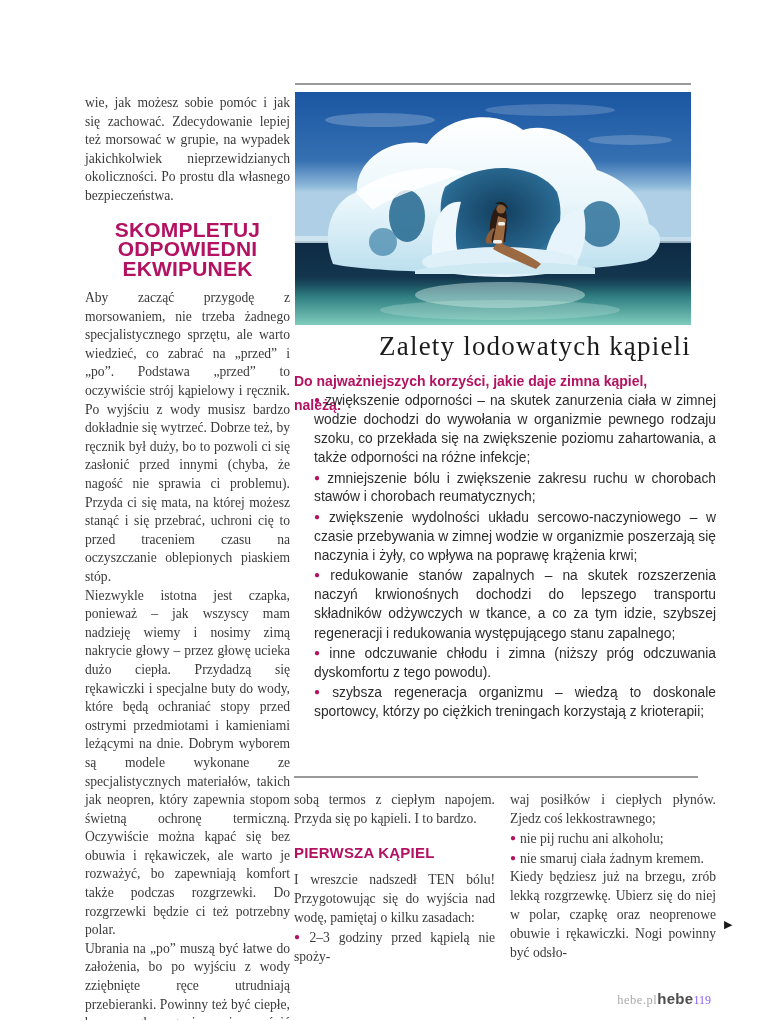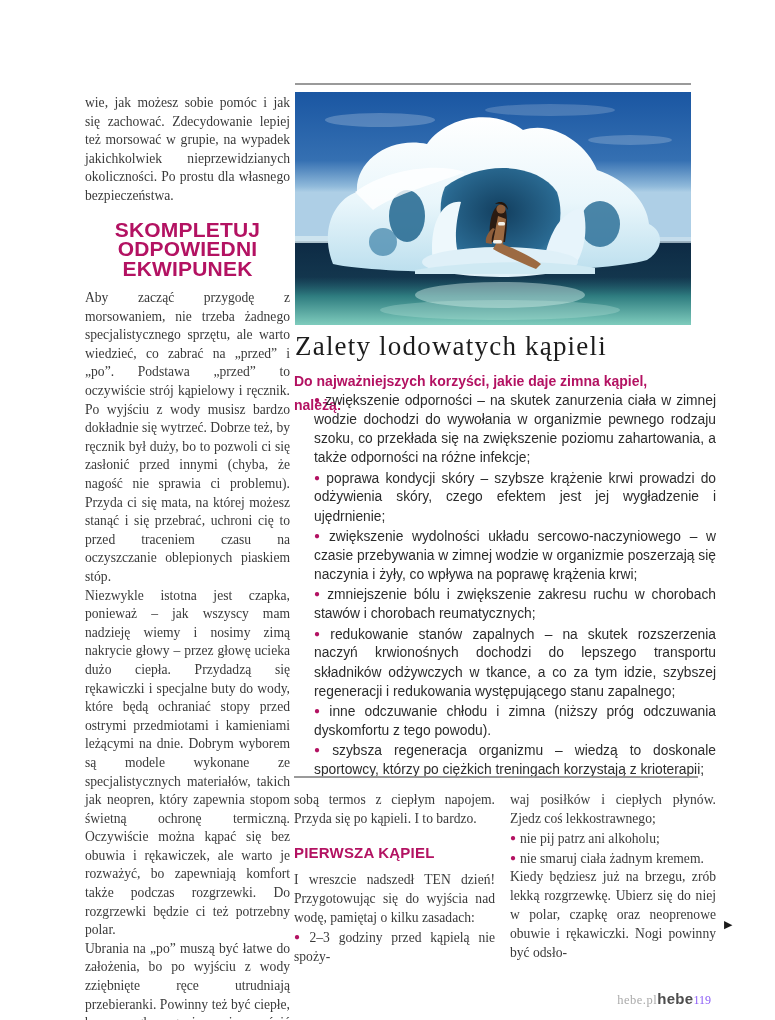--- a/index.html
+++ b/index.html
@@ -19,21 +19,21 @@
     margin:14px 0 11px 0;text-align:center;
     font-family:"Liberation Sans", sans-serif;font-weight:700;
     font-size:21px;line-height:19.5px;color:#b31262;letter-spacing:.2px;
   }
   .section-heading span{display:block;}
   
   .top-rule{position:absolute;left:295px;top:83px;width:396px;height:2px;background:#9a9a9a;}
   .photo{position:absolute;left:295px;top:92px;width:396px;height:233px;display:block;}
   .article-title{
     position:absolute;left:295px;top:331px;width:396px;margin:0;
-    text-align:left;font-family:"Liberation Serif", serif;font-weight:400;
+    text-align:right;font-family:"Liberation Serif", serif;font-weight:400;
     font-size:27px;line-height:30px;color:#1c1c1c;letter-spacing:1.2px;
   }
   .lead{
     position:absolute;left:294px;top:369px;width:402px;margin:0;
     font-family:"Liberation Sans", sans-serif;font-weight:700;
     font-size:14px;line-height:24px;color:#b31262;
   }
   .benefits{position:absolute;left:294px;top:390px;width:402px;margin-left:20px;}
   .benefits p{
     margin:0;font-family:"Liberation Sans", sans-serif;
@@ -147,40 +147,39 @@
 
     <ellipse cx="205" cy="203" rx="85" ry="13" fill="#d8f0ec" opacity="0.45"></ellipse>
     <ellipse cx="205" cy="218" rx="120" ry="10" fill="#bfe8df" opacity="0.3"></ellipse>
   </svg>
 
   <h1 class="article-title">Zalety lodowatych kąpieli</h1>
   <p class="lead">Do najważniejszych korzyści, jakie daje zimna kąpiel, należą:</p>
 
   <div class="benefits">
     <p><span class="dot">●</span><span>zwiększenie odporności – na skutek zanurzenia ciała w zimnej wodzie dochodzi do wywołania w organizmie pewnego rodzaju szoku, co przekłada się na zwiększenie poziomu zahartowania, a także odporności na różne infekcje;</span></p>
-    <p><span class="dot">●</span><span>poprawa kondycji skóry – szybsze krążenie krwi prowadzi do odżywienia skóry, czego efektem jest jej wygładzenie i ujędrnienie;</span></p>
+    <p><span class="dot">●</span><span>zmniejszenie bólu i zwiększenie zakresu ruchu w chorobach stawów i chorobach reumatycznych;</span></p>
     <p><span class="dot">●</span><span>zwiększenie wydolności układu sercowo-naczyniowego – w czasie przebywania w zimnej wodzie w organizmie poszerzają się naczynia i żyły, co wpływa na poprawę krążenia krwi;</span></p>
-    <p><span class="dot">●</span><span>zmniejszenie bólu i zwiększenie zakresu ruchu w chorobach stawów i chorobach reumatycznych;</span></p>
     <p><span class="dot">●</span><span>redukowanie stanów zapalnych – na skutek rozszerzenia naczyń krwionośnych dochodzi do lepszego transportu składników odżywczych w tkance, a co za tym idzie, szybszej regeneracji i redukowania występującego stanu zapalnego;</span></p>
     <p><span class="dot">●</span><span>inne odczuwanie chłodu i zimna (niższy próg odczuwania dyskomfortu z tego powodu).</span></p>
     <p><span class="dot">●</span><span>szybsza regeneracja organizmu – wiedzą to doskonale sportowcy, którzy po ciężkich treningach korzystają z krioterapii;</span></p>
   </div>
 
   <div class="mid-rule"></div>
 
   <div class="bottom-col col-mid">
     <p>sobą termos z ciepłym napojem. Przyda się po kąpieli. I to bardzo.</p>
     <h3 class="first-heading">PIERWSZA KĄPIEL</h3>
-    <p>I wreszcie nadszedł TEN dzień! Przygotowując się do wyjścia nad wodę, pamiętaj o kilku zasadach:</p>
+    <p>I wreszcie nadszedł TEN bólu! Przygotowując się do wyjścia nad wodę, pamiętaj o kilku zasadach:</p>
     <p><span class="dot">●</span><span>2–3 godziny przed kąpielą nie spoży-</span></p>
   </div>
 
   <div class="bottom-col col-right">
     <p>waj posiłków i ciepłych płynów. Zjedz coś lekkostrawnego;</p>
-    <p><span class="dot">●</span><span>nie pij patrz ani alkoholu;</span></p>
+    <p><span class="dot">●</span><span>nie pij ruchu ani alkoholu;</span></p>
     <p><span class="dot">●</span><span>nie smaruj ciała żadnym kremem.</span></p>
     <p>Kiedy będziesz już na brzegu, zrób lekką rozgrzewkę. Ubierz się do niej w polar, czapkę oraz neoprenowe obuwie i rękawiczki. Nogi powinny być odsło-</p>
   </div>
 
   <div class="next-arrow">▶</div>
 
   <div class="footer">
     <span class="site">hebe.pl</span>
     <span class="logo">hebe</span>
     <span class="pagenum">119</span>

